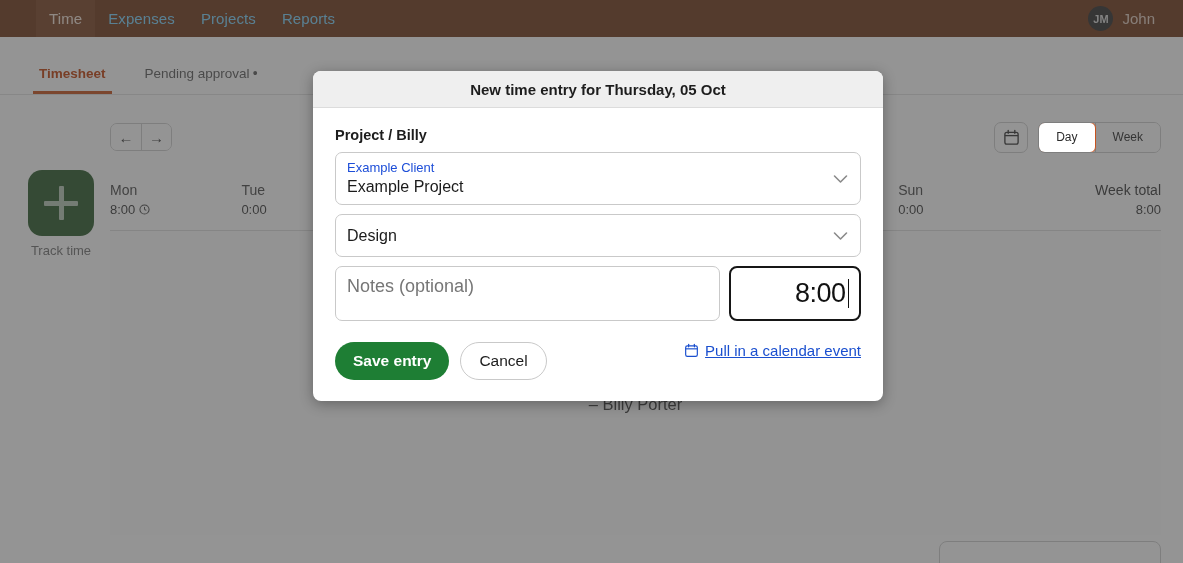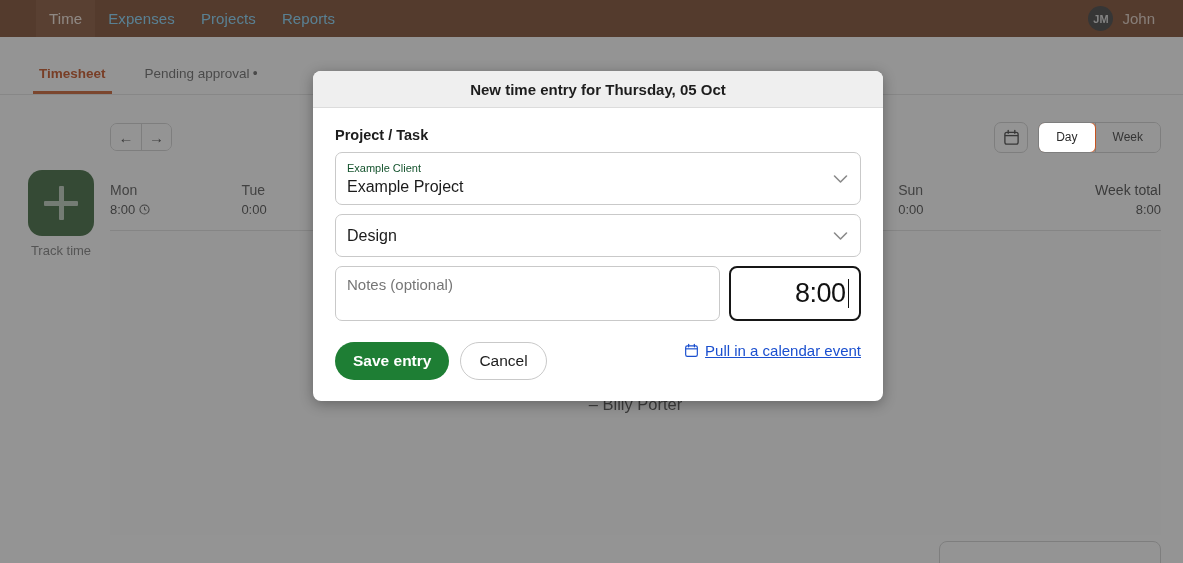--- a/index.html
+++ b/index.html
@@ -160,34 +160,34 @@
   .modal-body { padding: 19px 22px 21px 22px; }
   .field-label { font-size: 14.5px; font-weight: bold; color: #1d1d1d; margin-bottom: 9px; }
 
   .select-box {
     position: relative; width: 526px;
     border: 1px solid #c9c9c9; border-radius: 7px;
     background: #fff;
     padding: 7px 34px 7px 11px;
   }
   .select-box + .select-box { margin-top: 9px; }
-  .sel-sub { font-size: 11px; color: #14532d; line-height: 16px; }
+  .sel-sub { font-size: 13px; color: #1d4ed8; line-height: 16px; }
   .sel-main { font-size: 16px; color: #1b1b1b; line-height: 21px; }
   .sel-single { font-size: 16px; color: #1b1b1b; line-height: 21px; padding: 3px 0; }
   .chev {
     position: absolute; right: 12px; top: 50%; transform: translateY(-50%);
   }
 
   .row-notes { display: flex; gap: 9px; margin-top: 9px; align-items: stretch; }
   .notes-box {
     width: 385px; height: 55px;
     border: 1px solid #c9c9c9; border-radius: 7px; background: #fff;
     padding: 9px 11px;
   }
-  .notes-ph { font-size: 15px; color: #767676; }
+  .notes-ph { font-size: 18px; color: #767676; }
   .time-box {
     width: 132px; height: 55px;
     border: 2.5px solid #161616; border-radius: 8px; background: #fff;
     display: flex; align-items: center; justify-content: flex-end;
     padding: 0 10px 0 0;
   }
   .time-val { font-size: 27px; color: #111; letter-spacing: -.5px; }
   .caret {
     display: inline-block; width: 1.5px; height: 29px;
     background: #111; margin-left: 2px;
@@ -311,21 +311,21 @@
 
     <div class="bottom-pill"></div>
   </div>
 
   <div class="overlay"></div>
 
   <div class="modal">
     <div class="modal-head">New time entry for Thursday, 05 Oct</div>
     <div class="modal-body">
 
-      <div class="field-label">Project / Task</div>
+      <div class="field-label">Project / Billy</div>
 
       <div class="select-box">
         <div class="sel-sub">Example Client</div>
         <div class="sel-main">Example Project</div>
         <svg class="chev" width="15" height="9" viewBox="0 0 15 9">
           <polyline points="1.5,1.5 7.5,7.5 13.5,1.5" fill="none" stroke="#8a8a8a" stroke-width="1.6" stroke-linecap="round" stroke-linejoin="round"></polyline>
         </svg>
       </div>
 
       <div class="select-box">

